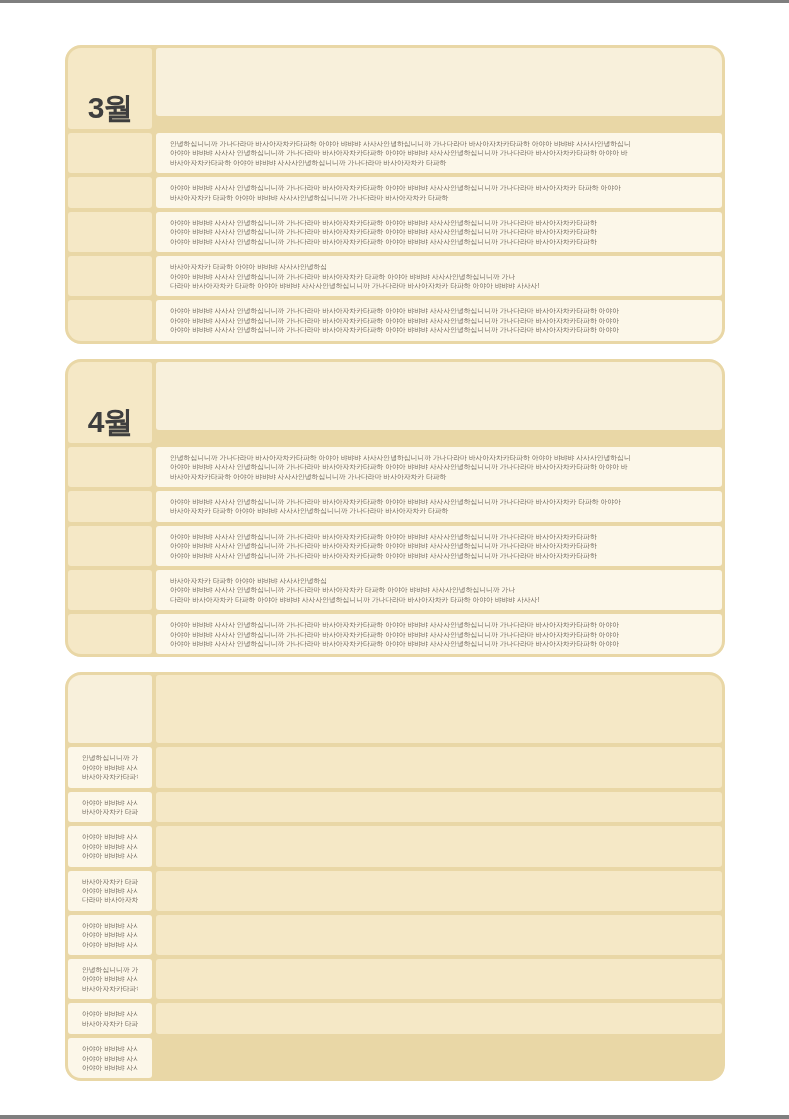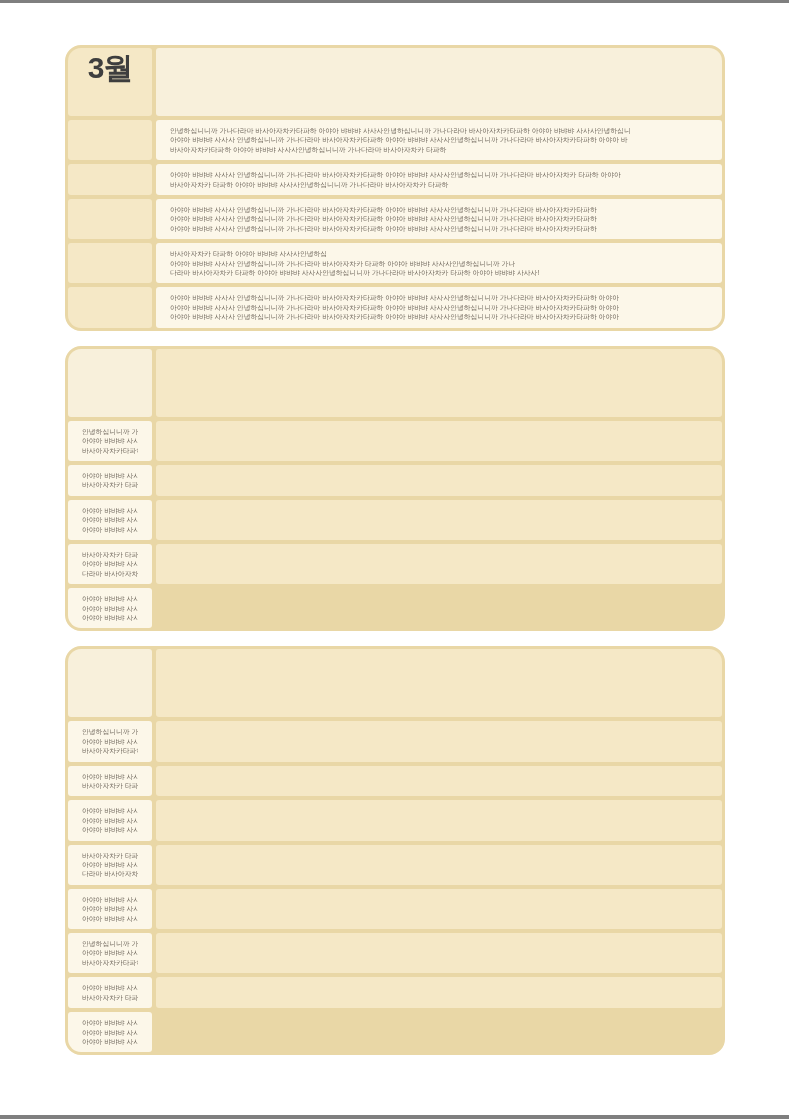--- a/index.html
+++ b/index.html
@@ -28,22 +28,22 @@
     gap:4px;
     background:var(--tan);
     border:3px solid var(--tan);
     border-radius:16px;
     overflow:hidden;
     margin-bottom:15px;
   }
   .cell{border-radius:3px;min-width:0;}
   .cell-month{
     background:var(--label-bg);
-    height:68px;
-    display:flex;align-items:flex-start;justify-content:center;
+    height:81px;
+    display:flex;align-items:flex-end;justify-content:center;
   }
   .month-label{
     font-size:30px;font-weight:bold;color:var(--month-color);
     letter-spacing:-1px;
   }
   .cell-header{background:var(--header-bg);height:68px;}
   .cell-label{background:var(--label-bg);}
   .cell-text{
     background:var(--text-bg);
     padding:6px 14px 6px 14px;
@@ -91,20 +91,23 @@
         <div class="line">다라마 바사아자차카 타파하 아야아 뱌뱌뱌 사사사안녕하십니니까 가나다라마 바사아자차카 타파하 아야아 뱌뱌뱌 사사사!</div>
       </div>
       <div class="cell cell-label"></div>
       <div class="cell cell-text">
         <div class="line">아야아 뱌뱌뱌 사사사 안녕하십니니까 가나다라마 바사아자차카타파하 아야아 뱌뱌뱌 사사사안녕하십니니까 가나다라마 바사아자차카타파하 아야아</div>
         <div class="line">아야아 뱌뱌뱌 사사사 안녕하십니니까 가나다라마 바사아자차카타파하 아야아 뱌뱌뱌 사사사안녕하십니니까 가나다라마 바사아자차카타파하 아야아</div>
         <div class="line">아야아 뱌뱌뱌 사사사 안녕하십니니까 가나다라마 바사아자차카타파하 아야아 뱌뱌뱌 사사사안녕하십니니까 가나다라마 바사아자차카타파하 아야아</div>
       </div>
     </div>
     <div class="card">
+      <div class="cell cell-month">
+        <div class="month-label">4월</div>
+      </div>
       <div class="cell cell-header"></div>
       <div class="cell cell-label"></div>
       <div class="cell cell-text">
         <div class="line">안녕하십니니까 가나다라마 바사아자차카타파하 아야아 뱌뱌뱌 사사사안녕하십니니까 가나다라마 바사아자차카타파하 아야아 뱌뱌뱌 사사사안녕하십니</div>
         <div class="line">아야아 뱌뱌뱌 사사사 안녕하십니니까 가나다라마 바사아자차카타파하 아야아 뱌뱌뱌 사사사안녕하십니니까 가나다라마 바사아자차카타파하 아야아 바</div>
         <div class="line">바사아자차카타파하 아야아 뱌뱌뱌 사사사안녕하십니니까 가나다라마 바사아자차카 타파하</div>
       </div>
       <div class="cell cell-label"></div>
       <div class="cell cell-text">
         <div class="line">아야아 뱌뱌뱌 사사사 안녕하십니니까 가나다라마 바사아자차카타파하 아야아 뱌뱌뱌 사사사안녕하십니니까 가나다라마 바사아자차카 타파하 아야아</div>

